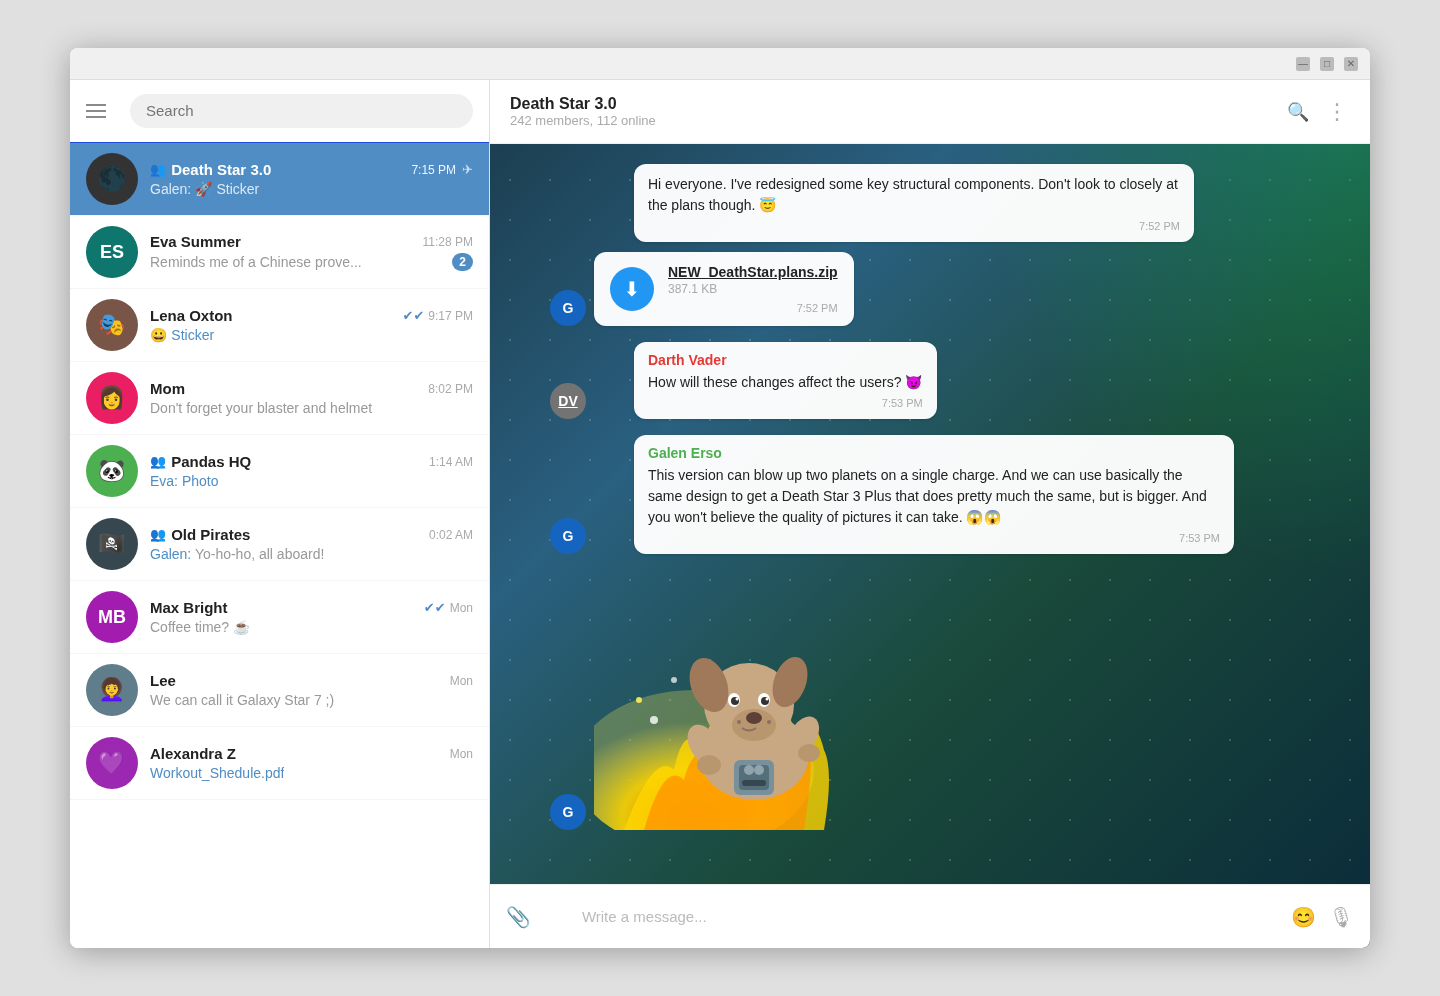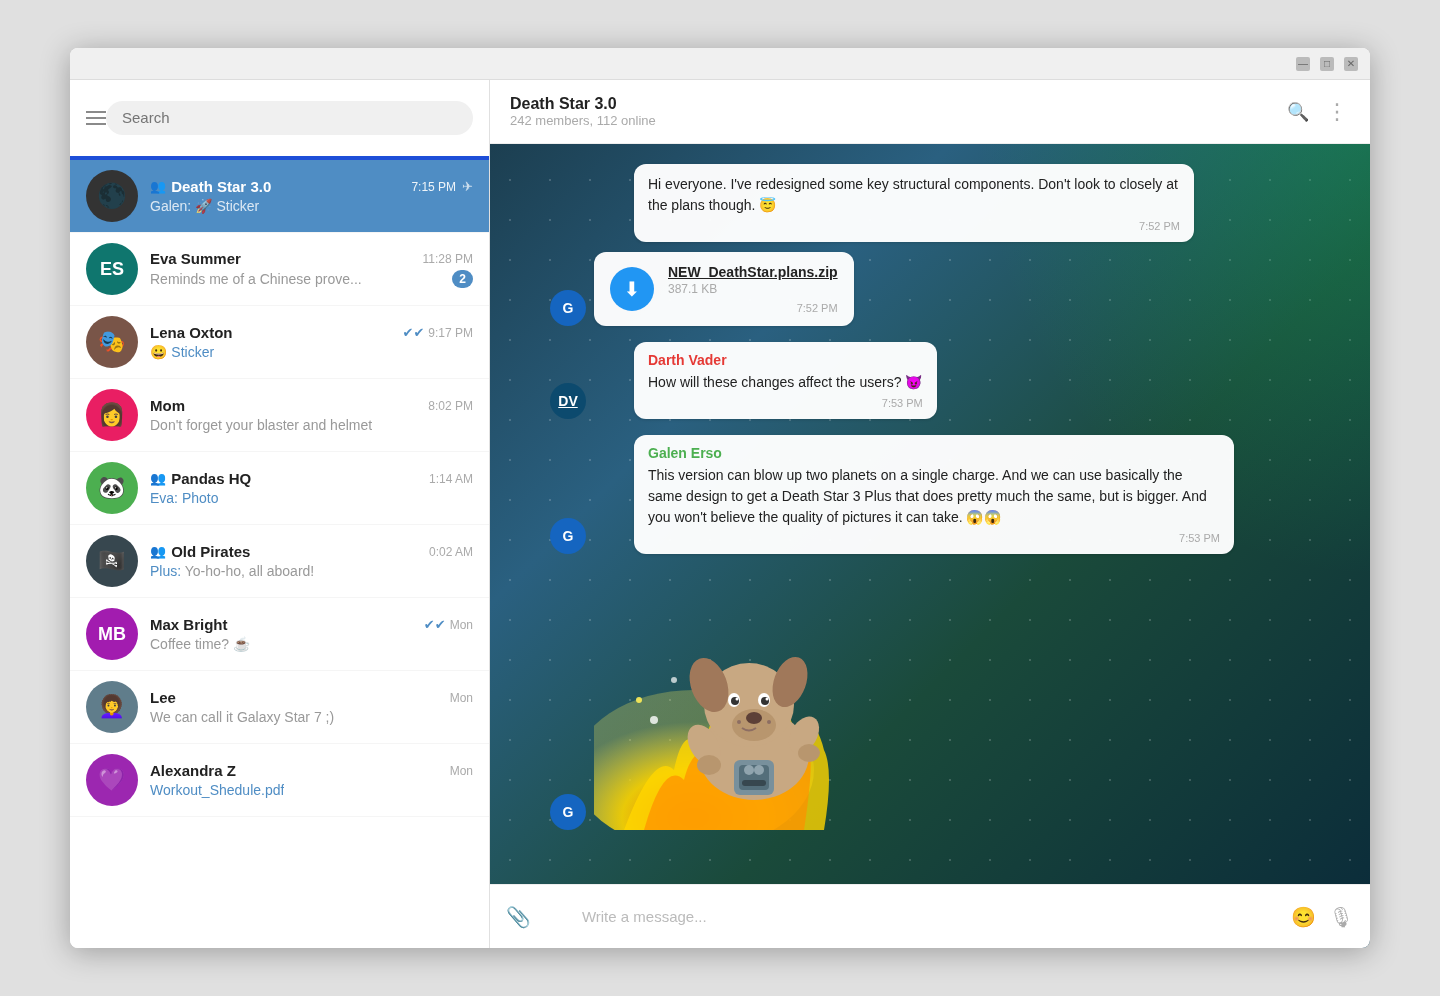--- a/index.html
+++ b/index.html
@@ -48,26 +48,26 @@
     .sidebar {
       width: 420px;
       flex-shrink: 0;
       display: flex;
       flex-direction: column;
       background: #fff;
       border-right: 1px solid #e0e0e0;
     }
 
     .sidebar-header {
-      height: 80px;
+      height: 63px;
       display: flex;
       align-items: center;
       padding: 0 16px;
-      gap: 0;
-      border-bottom: 4px solid #1d4ed8;
+      gap: 24px;
+      border-bottom: 1px solid #1d4ed8;
       flex-shrink: 0;
     }
 
     .hamburger-btn {
       cursor: pointer;
       display: flex; flex-direction: column; gap: 4px;
     }
     .hamburger-btn span {
       display: block; width: 20px; height: 2px; background: #8a8a8a;
     }
@@ -296,21 +296,21 @@
     ::-webkit-scrollbar { width: 4px; }
     ::-webkit-scrollbar-track { background: transparent; }
     ::-webkit-scrollbar-thumb { background: #ccc; border-radius: 2px; }
 
     .small-avatar {
       width: 36px; height: 36px; border-radius: 50%; flex-shrink: 0;
       display: flex; align-items: center; justify-content: center;
       font-size: 14px; color: #fff; font-weight: 600;
     }
 
-    .darth-av { background: #0c4a6e; text-decoration: underline; }
+    .darth-av { background: #737373; text-decoration: underline; }
     .galen-av-sm { background: #1565c0; }
   </style>
 </head>
 <body>
 
 <div class="app-window">
 
   <div class="title-bar">
     <div class="title-bar-btn">—</div>
     <div class="title-bar-btn">□</div>
@@ -416,21 +416,21 @@
           <div class="chat-info">
             <div class="chat-name-row">
               <div class="chat-name">
                 <span style="font-size:13px;">👥</span>
                 <span>Old Pirates</span>
               </div>
               <span class="chat-time">0:02 AM</span>
             </div>
             <div class="chat-preview-row">
               <span class="chat-preview">
-                <span style="color:#4f8dc4;">Plus:</span> Yo-ho-ho, all aboard!
+                <span style="color:#4f8dc4;">Galen:</span> Yo-ho-ho, all aboard!
               </span>
             </div>
           </div>
         </div>
 
         <div class="chat-item">
           <div class="av-placeholder" style="background:#a21caf;">MB</div>
           <div class="chat-info">
             <div class="chat-name-row">
               <div class="chat-name">Max Bright</div>

